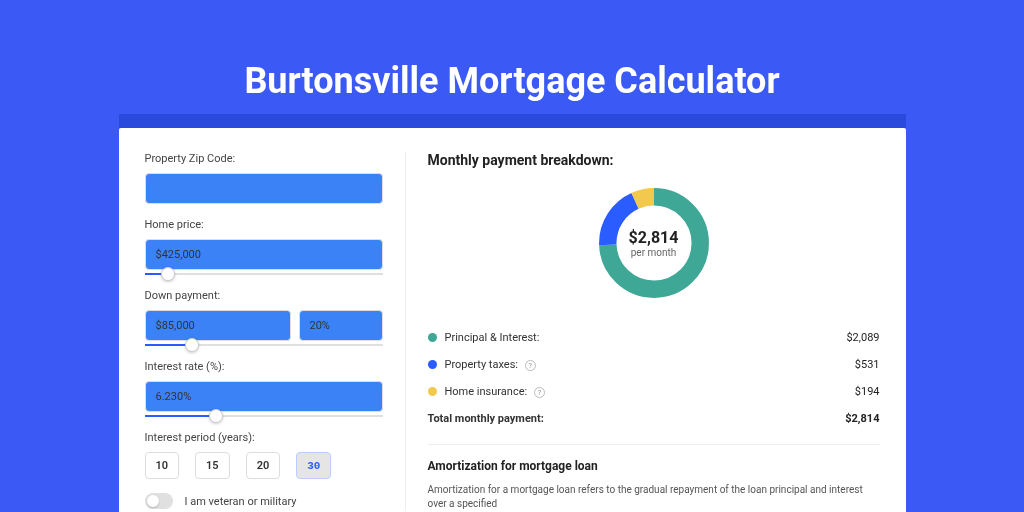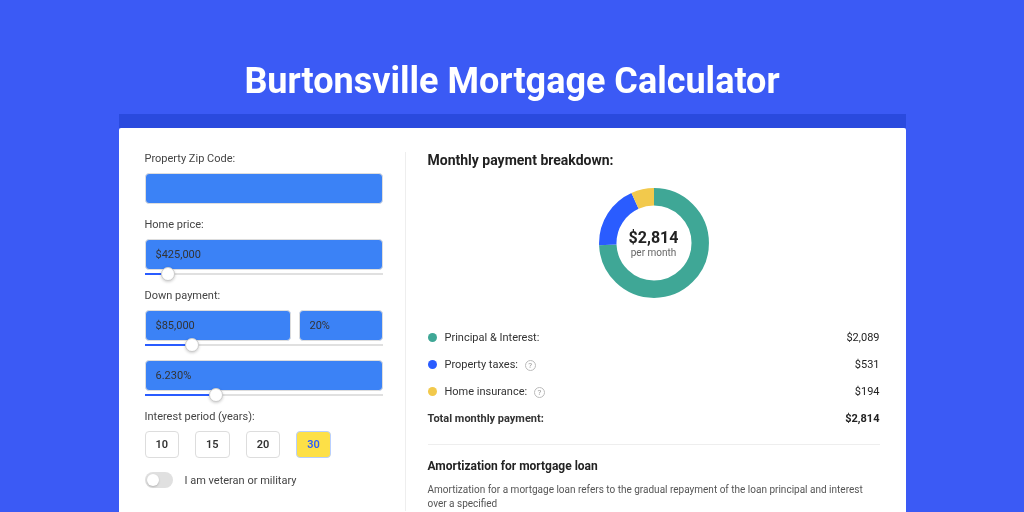--- a/index.html
+++ b/index.html
@@ -14,21 +14,21 @@
 .input { width: 100%; border: 1px solid #ddd; border-radius: 4px; padding: 8px 10px; font-size: 11px; color: #333; background: #3b82f6; }
 .row { display: flex; gap: 8px; }
 .row .input:first-child { flex: 2; }
 .row .input:last-child { flex: 1; }
 .slider { position: relative; height: 2px; margin-top: 3px; }
 .slider-track { position: absolute; left: 0; right: 0; top: 0; height: 2px; background: #e0e0e0; }
 .slider-fill { position: absolute; left: 0; top: 0; height: 2px; background: #2A5CFF; }
 .slider-thumb { position: absolute; top: -6px; width: 14px; height: 14px; border-radius: 50%; background: #fff; border: 1px solid #ccc; box-shadow: 0 1px 3px rgba(0,0,0,0.2); transform: translateX(-50%); }
 .periods { display: flex; gap: 16px; }
 .period-btn { border: 1px solid #ddd; border-radius: 4px; padding: 6px 10px; font-size: 11px; font-weight: 600; color: #333; background: #fff; cursor: pointer; }
-.period-btn.active { background: #fde047; border-color: #b8cfff; color: #2A5CFF; }
+.period-btn.active { background: #e5e5e5; border-color: #b8cfff; color: #2A5CFF; font-family: Liberation Mono, monospace; }
 .toggle-row { display: flex; align-items: center; gap: 12px; }
 .toggle { width: 28px; height: 16px; border-radius: 10px; background: #e0e0e0; position: relative; }
 .toggle-knob { position: absolute; left: 2px; top: 2px; width: 12px; height: 12px; border-radius: 50%; background: #fff; box-shadow: 0 1px 2px rgba(0,0,0,0.2); }
 .toggle-label { font-size: 11px; color: #444; }
 .r-title { font-size: 14px; font-weight: 700; color: #222; margin-bottom: 14px; }
 .donut-wrap { display: flex; justify-content: center; margin-bottom: 20px; }
 .donut { position: relative; width: 122px; height: 122px; }
 .donut svg { width: 122px; height: 122px; transform: rotate(-90deg); }
 .donut-center { position: absolute; inset: 0; display: flex; flex-direction: column; align-items: center; justify-content: center; }
 .donut-val { font-size: 16px; font-weight: 700; color: #222; }
@@ -78,20 +78,21 @@
         <input class="input" value="20%" style="">
       </div>
       <div class="slider">
         <div class="slider-track"></div>
         <div class="slider-fill" style="width:20%"></div>
         <div class="slider-thumb" style="left:20%"></div>
       </div>
     </div>
 
     <div class="field">
+      <div class="label">Interest rate (%):</div>
       <input class="input" value="6.230%" style="">
       <div class="slider">
         <div class="slider-track"></div>
         <div class="slider-fill" style="width:30%"></div>
         <div class="slider-thumb" style="left:30%"></div>
       </div>
     </div>
 
     <div class="field">
       <div class="label">Interest period (years):</div>

